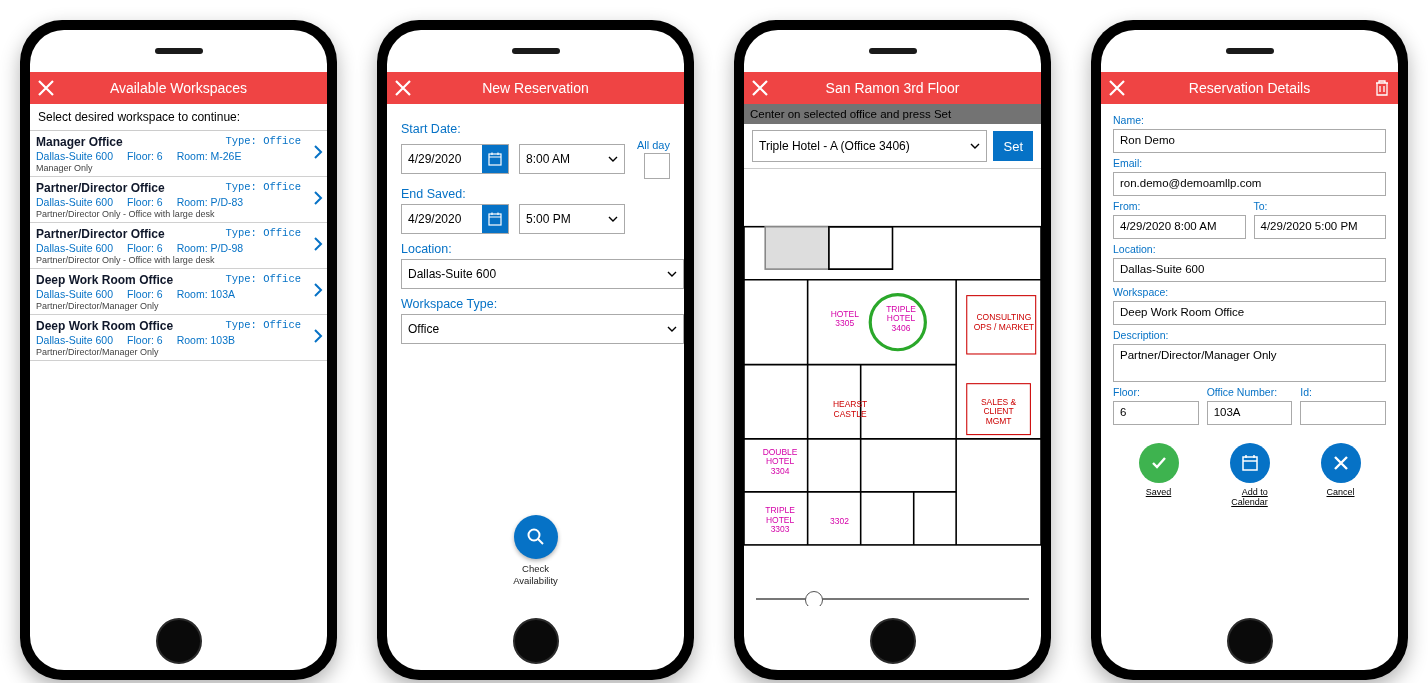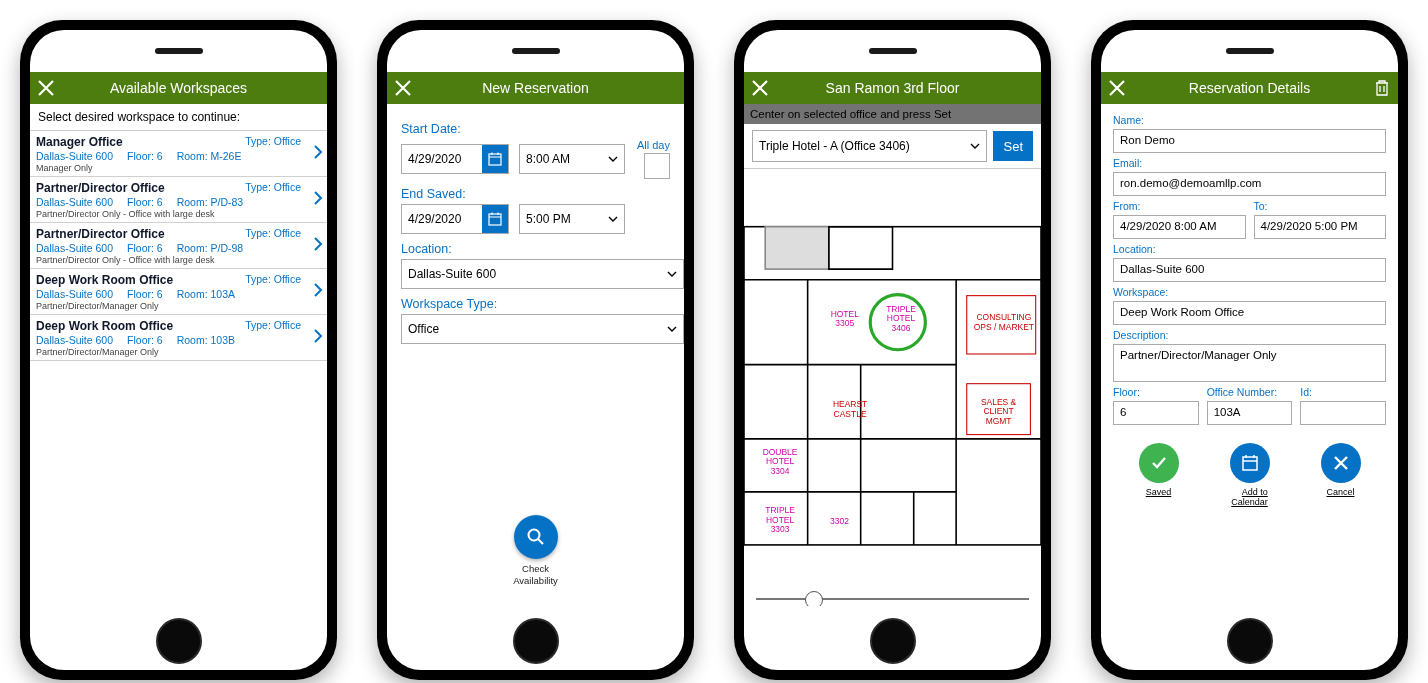--- a/index.html
+++ b/index.html
@@ -54,21 +54,21 @@
   .statusbar { height: 42px; }
   .homebar { height: 64px; }
   .screen {
     flex: 1;
     display: flex;
     flex-direction: column;
     overflow: hidden;
     position: relative;
   }
   .header {
-    background: #4d7c0f;
+    background: #ef4444;
     color: #fff;
     height: 32px;
     display: flex;
     align-items: center;
     position: relative;
   }
   .header .title {
     flex: 1;
     text-align: center;
     font-size: 14px;
@@ -97,21 +97,21 @@
     border-bottom: 1px solid #ccc;
   }
   .ws-item {
     border-bottom: 1px solid #d0d0d0;
     padding: 4px 6px 3px 6px;
     position: relative;
     cursor: pointer;
   }
   .ws-item .row1 { display: flex; justify-content: space-between; }
   .ws-name { font-size: 12px; font-weight: 700; color: #0f172a; }
-  .ws-type { font-size: 10.5px; color: #0672c6; }
+  .ws-type { font-size: 10.5px; color: #0672c6; font-family: Liberation Mono, monospace; }
   .ws-item .row2 { display: flex; gap: 14px; font-size: 10.5px; color: #0672c6; margin-top: 1px;}
   .ws-desc { font-size: 9px; color: #444; margin-top: 1px; display:block; }
   .chev {
     position: absolute;
     right: 4px;
     top: 50%;
     transform: translateY(-50%);
     color: #0672c6;
   }
   

